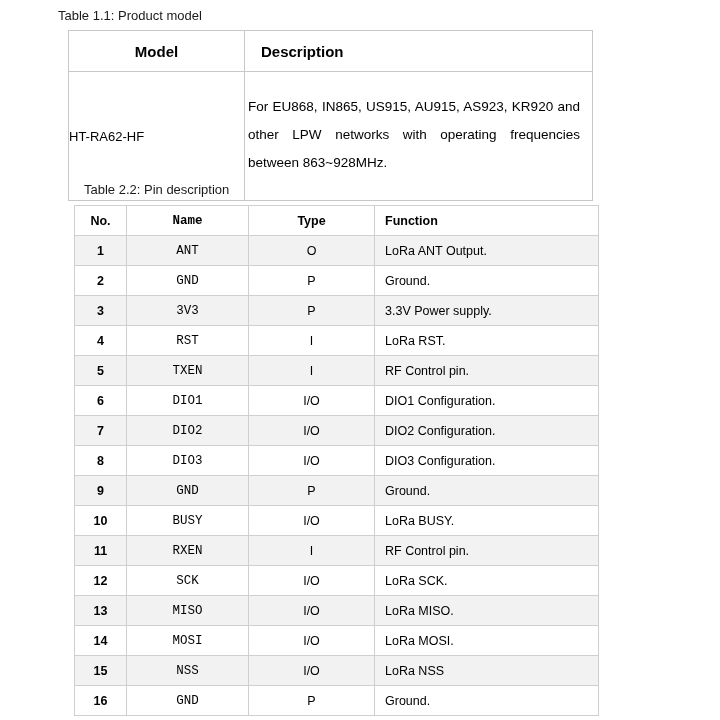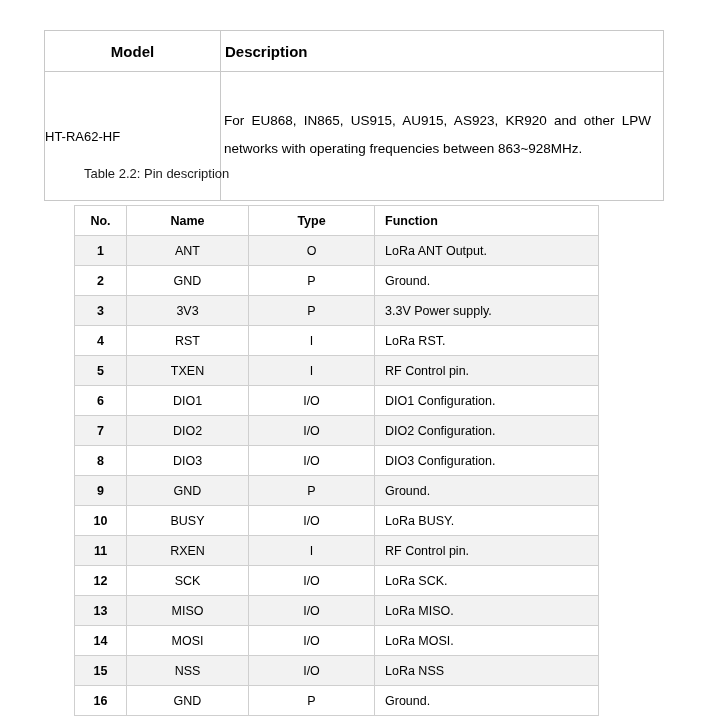--- a/index.html
+++ b/index.html
@@ -28,46 +28,46 @@
     line-height: 1.2;
   }
   #caption-1 {
     position: absolute;
     left: 58px;
     top: 8px;
   }
   #caption-2 {
     position: absolute;
     left: 84px;
-    top: 166px;
+    top: 182px;
   }
 
   
   #product-table {
     position: absolute;
-    left: 44px;
+    left: 68px;
     top: 30px;
-    width: 620px;
+    width: 525px;
     border-collapse: collapse;
     table-layout: fixed;
   }
   #product-table th,
   #product-table td {
     border: 1px solid #c8c8c8;
     padding: 0;
     vertical-align: middle;
   }
   #product-table th {
     height: 40px;
     font-size: 15px;
     font-weight: bold;
   }
   #product-table .col-model { width: 176px; }
   #product-table .th-model { text-align: center; }
-  #product-table .th-desc { text-align: left; padding-left: 4px; }
+  #product-table .th-desc { text-align: left; padding-left: 16px; }
   #product-table td.model-cell {
     font-size: 13px;
     height: 110px;
   }
   #product-table td.desc-cell {
     font-size: 13.5px;
     line-height: 2.05;
     padding: 8px 12px 10px 3px;
     text-align: justify;
     text-align-last: left;
@@ -88,33 +88,34 @@
     border: 1px solid #cfcfcf;
     height: 29px;
     font-size: 12.5px;
     padding: 0;
   }
   #pin-table thead th {
     font-weight: bold;
     background: #ffffff;
   }
   #pin-table .c-no { width: 52px; text-align: center; margin-top: 44px; }
-  #pin-table .c-name { width: 122px; text-align: center; }
+  #pin-table .c-name { width: 122px; text-align: center; font-family: Liberation Mono, monospace; }
   #pin-table .c-type { width: 126px; text-align: center; }
   #pin-table .c-func { width: 224px; text-align: left; padding-left: 10px; }
   #pin-table thead .c-func { padding-left: 10px; }
   #pin-table tbody tr:nth-child(odd) td { background: #f2f2f2; }
   #pin-table tbody tr:nth-child(even) td { background: #ffffff; }
   #pin-table tbody td.c-no { font-weight: bold; }
 </style>
 </head>
 <body>
 
 <div class="page">
 
+  <div id="caption-1" class="caption">Table 1.1: Product model</div>
 
   <table id="product-table">
     <colgroup>
       <col class="col-model">
       <col>
     </colgroup>
     <thead>
       <tr>
         <th class="th-model">Model</th>
         <th class="th-desc">Description</th>

